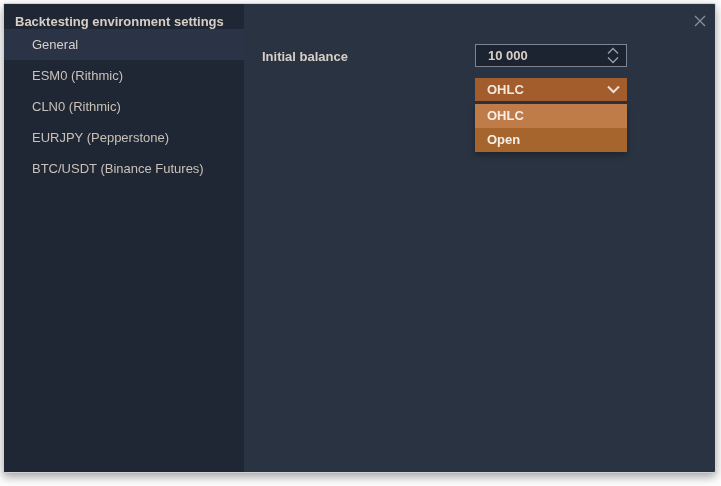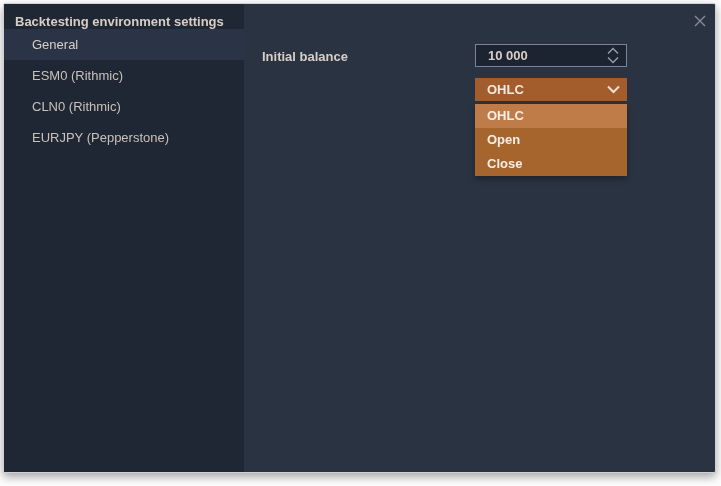--- a/index.html
+++ b/index.html
@@ -92,20 +92,21 @@
 
 <div class="dialog">
 
   <div class="sidebar">
     <div class="dialog-title">Backtesting environment settings</div>
 
     <div class="nav-item selected">General</div>
     <div class="nav-item">ESM0 (Rithmic)</div>
     <div class="nav-item">CLN0 (Rithmic)</div>
     <div class="nav-item">EURJPY (Pepperstone)</div>
+    <div class="nav-item">BTC/USDT (Binance Futures)</div>
   </div>
 
   <div class="close-btn">
     <svg width="12" height="12" viewBox="0 0 12 12">
       <path d="M1 1 L11 11 M11 1 L1 11" stroke="#868d98" stroke-width="1.4" fill="none"></path>
     </svg>
   </div>
 
   <div class="form-label label-balance">Initial balance</div>
 
@@ -127,16 +128,15 @@
     <span class="select-chevron">
       <svg width="15" height="9" viewBox="0 0 15 9">
         <path d="M2 1.5 L7.5 7 L13 1.5" stroke="#f0e2d3" stroke-width="2" fill="none"></path>
       </svg>
     </span>
   </div>
 
   <div class="dropdown">
     <div class="dropdown-option selected">OHLC</div>
     <div class="dropdown-option">Open</div>
-    <div class="dropdown-option">Close</div>
   </div>
 
 </div>
 
 </body></html>

